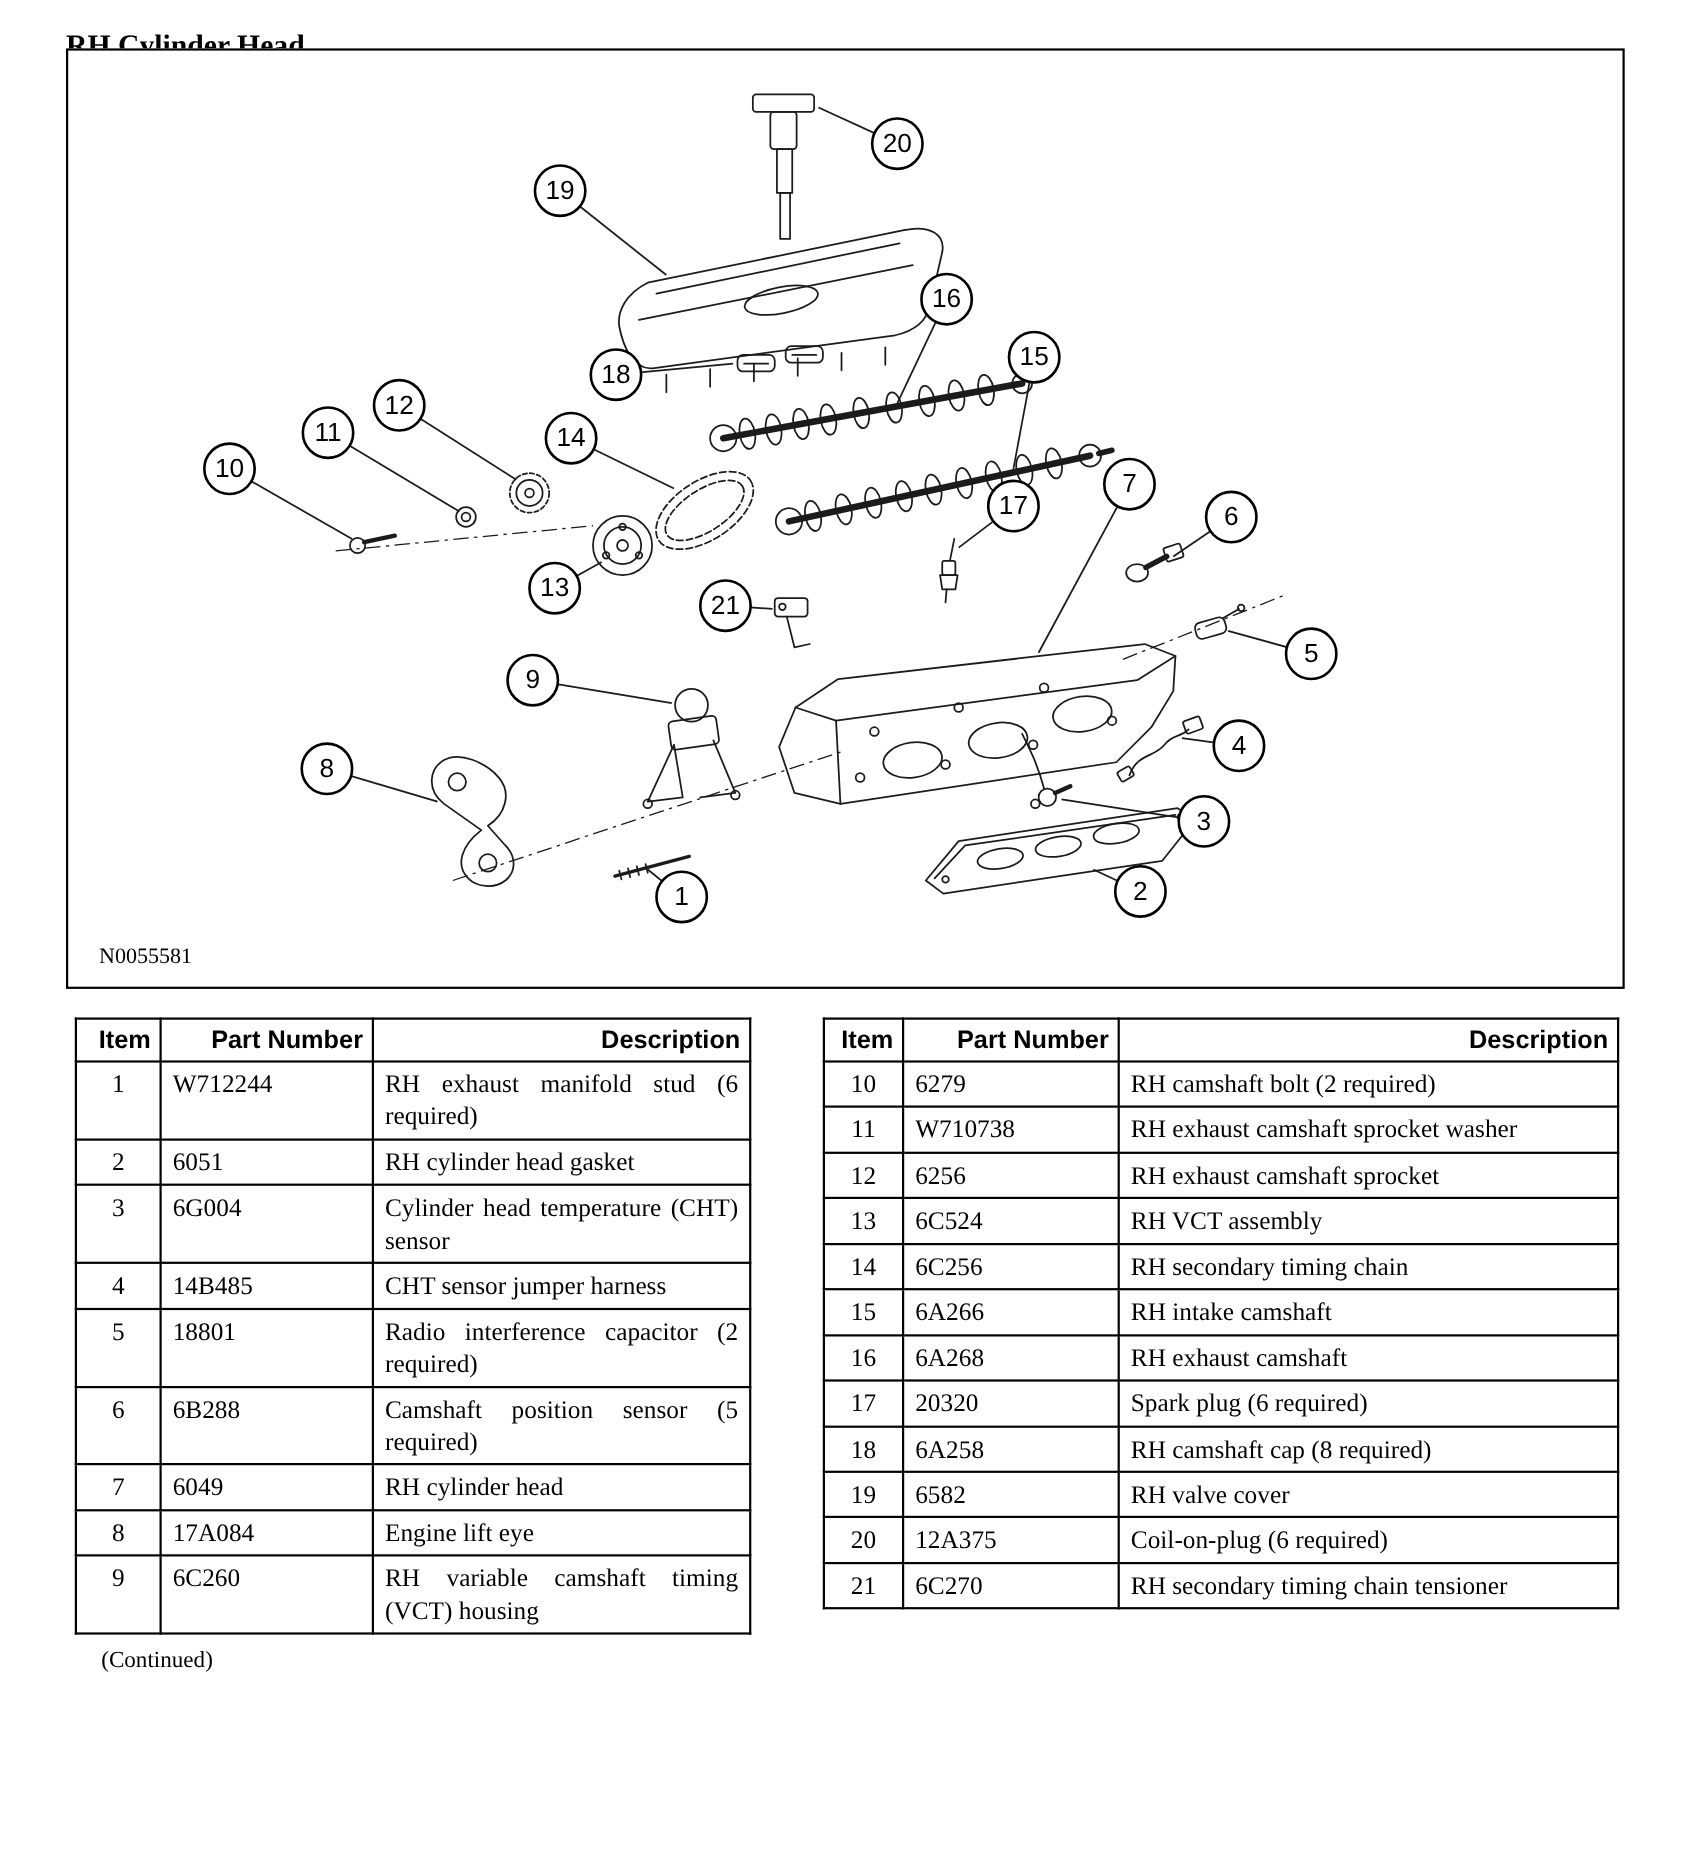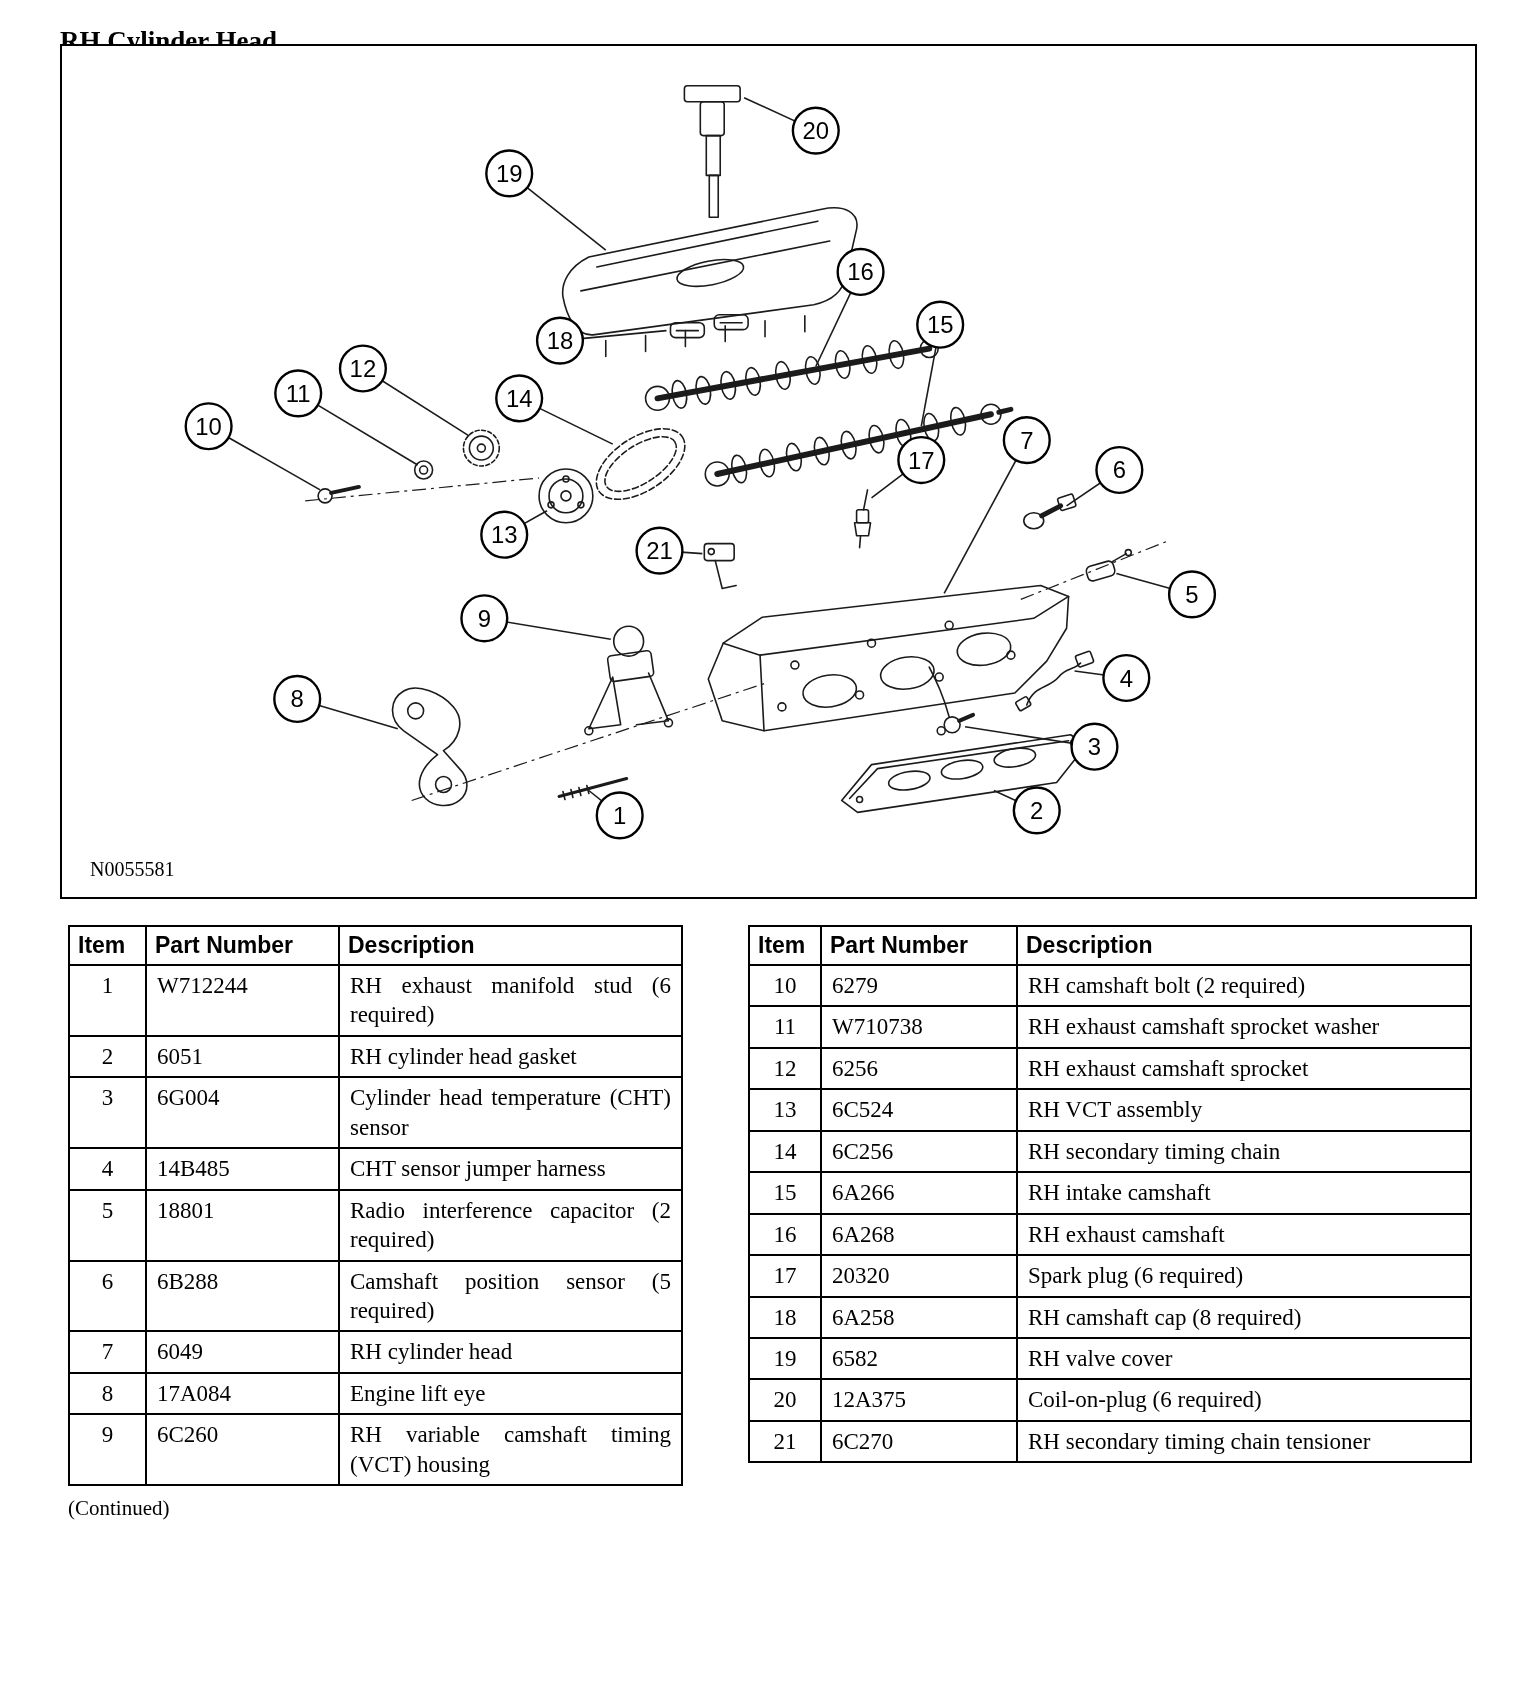--- a/index.html
+++ b/index.html
@@ -46,33 +46,34 @@
   }
   
   .table-col { position: absolute; top: 925px; }
   .table-col.left  { left: 68px;  width: 613px; }
   .table-col.right { left: 748px; width: 722px; }
   table { border-collapse: collapse; width: 100%; table-layout: fixed; }
   th, td { border: 2px solid #000; vertical-align: top; }
   th {
     font-family: "Liberation Sans", sans-serif;
     font-size: 23px; font-weight: bold;
-    text-align: left; padding: 5px 8px;
+    text-align: right; padding: 5px 8px;
   }
   td {
     font-family: "Liberation Serif", serif;
     font-size: 23px; line-height: 1.28;
     padding: 5px 10px;
   }
   td.col-item { text-align: center; }
   td.col-desc { text-align: justify; margin-left: 44px; }
   .continued {
     margin-top: 10px;
     font-size: 21px;
     font-family: "Liberation Serif", serif;
+    margin-left: 24px;
   }
 </style>
 </head>
 <body>
 
 <div class="page">
 
   <h1 class="page-title">RH Cylinder Head</h1>
 
   <div class="diagram-frame">

